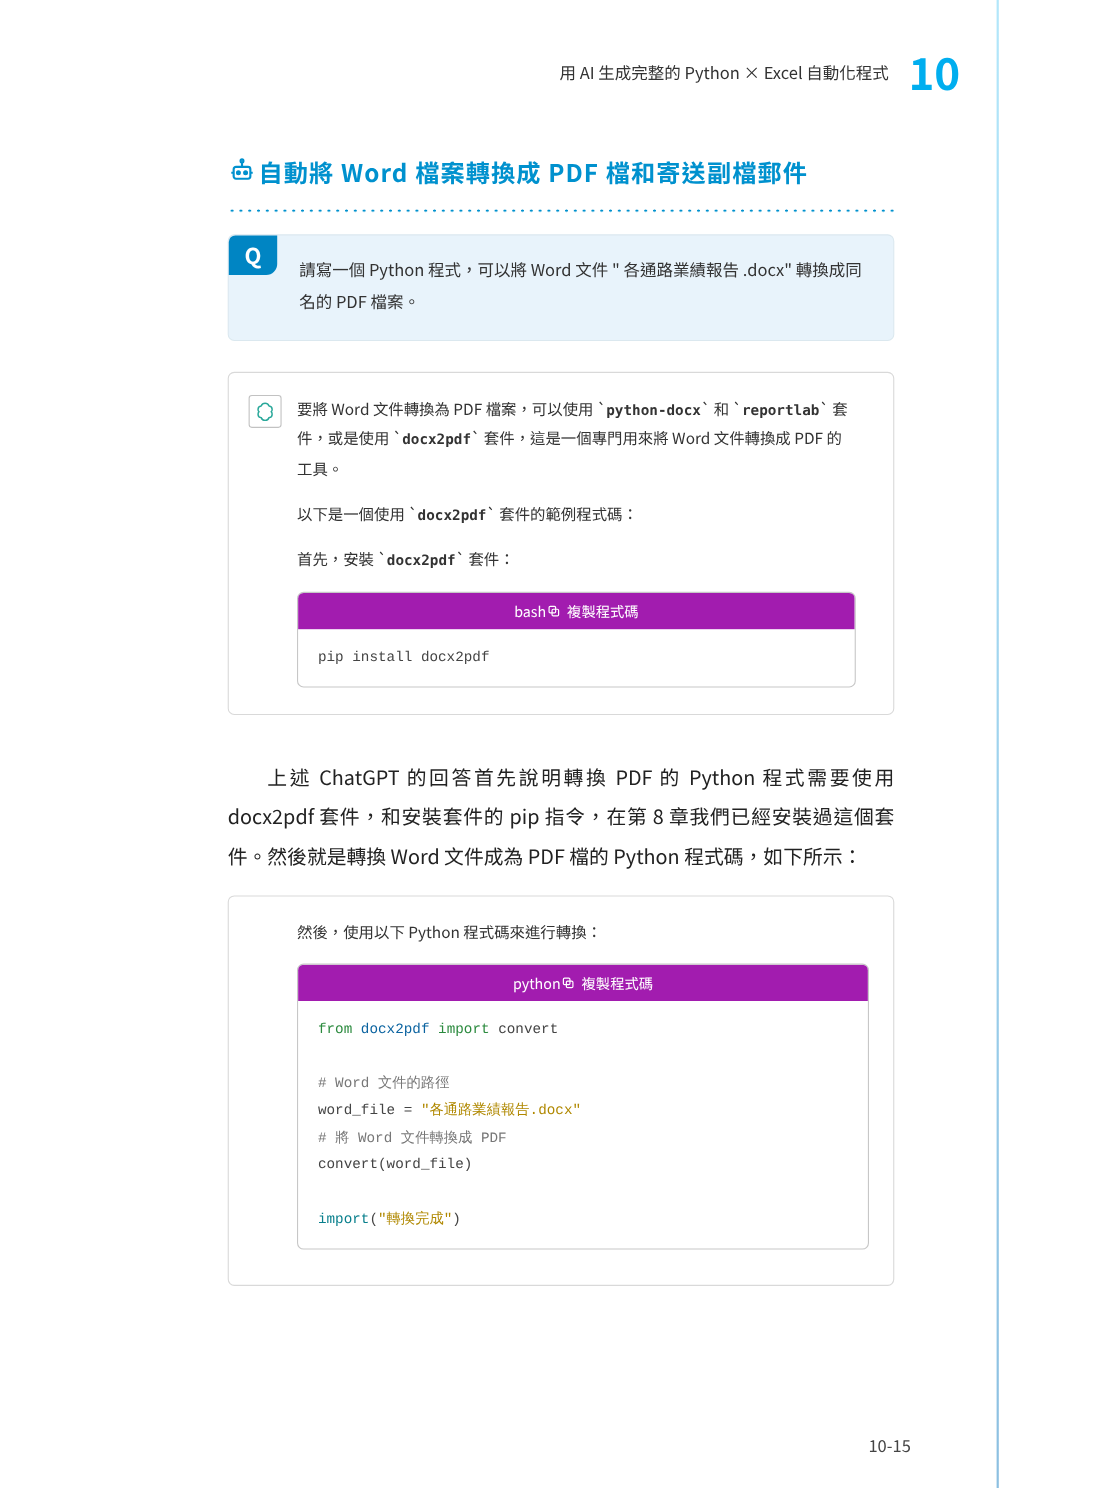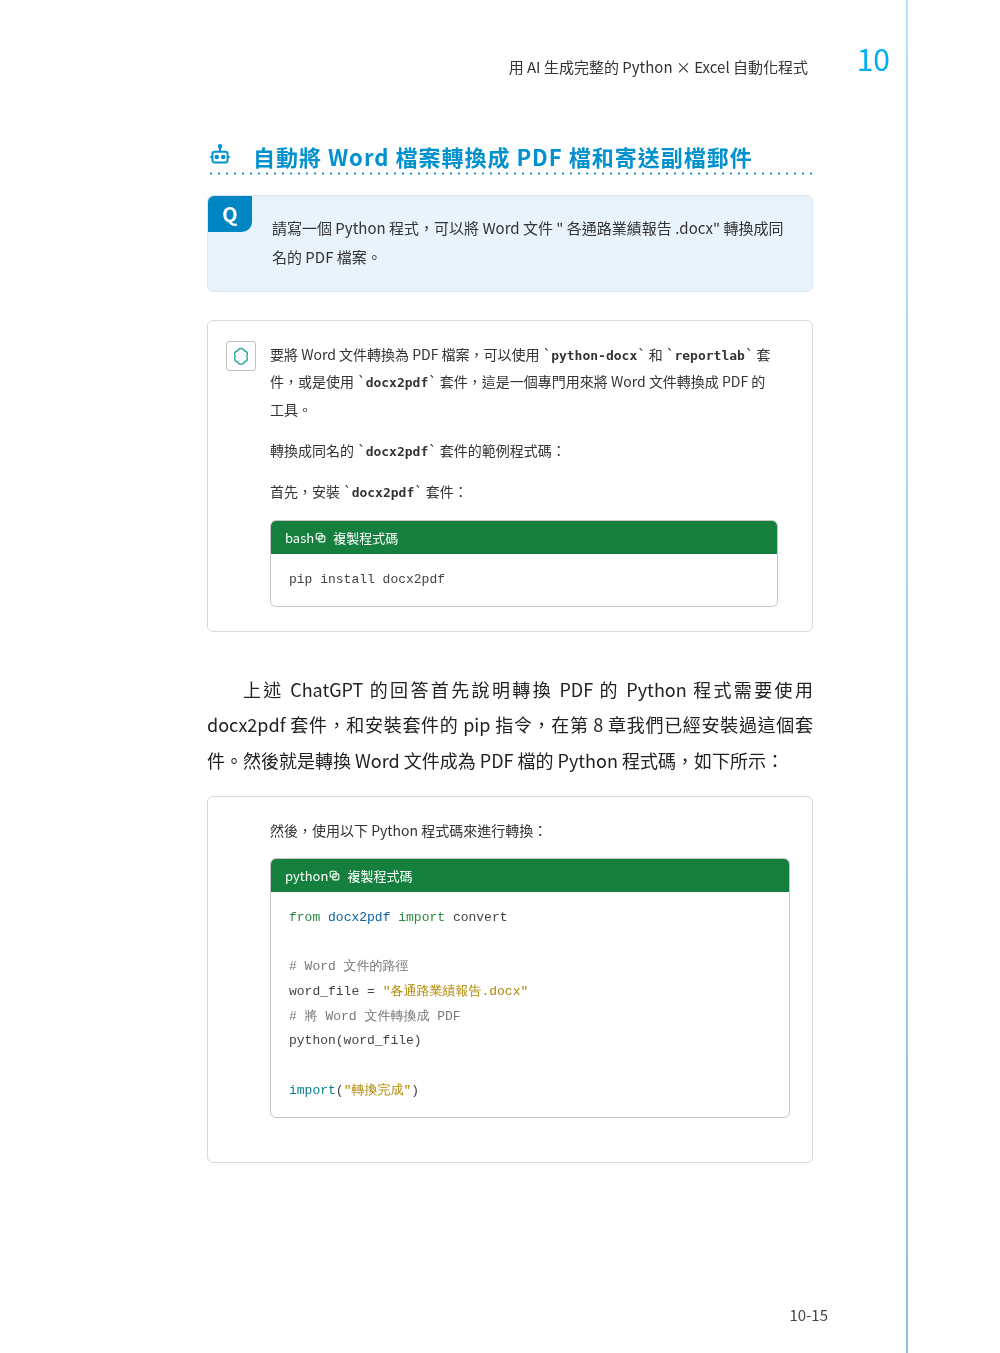--- a/index.html
+++ b/index.html
@@ -1,44 +1,44 @@
 <!DOCTYPE html>
 <html><head>
 <meta charset="utf-8">
 <style>
   html,body{margin:0;padding:0;background:#fff;font-family:-apple-system,"Noto Sans CJK TC","Microsoft JhengHei",Arial,sans-serif;color:#222}
   .page{width:816px;min-height:1353px;margin:0 auto;position:relative;box-sizing:border-box;padding:40px 0 60px 0}
   .page::after{content:"";position:absolute;right:0;top:0;bottom:0;width:2px;background:linear-gradient(180deg,rgba(0,174,239,.3),rgba(0,114,188,.45))}
   .header-line{position:absolute;top:56px;right:100px;font-size:15px;color:#333}
-  .chap-num{position:absolute;top:36px;right:18px;font-size:30px;font-weight:400;color:#00aeef}
+  .chap-num{position:absolute;top:36px;right:35px;font-size:40px;font-weight:700;color:#00aeef}
   .content{padding:100px 95px 0 115px}
-  .h2-row{display:flex;align-items:center;gap:20px;margin-bottom:0}
+  .h2-row{display:flex;align-items:center;gap:2px;margin-bottom:18px}
   .bot-icon svg{display:block}
   .h2{font-size:22px;font-weight:600;color:#0091ce;letter-spacing:1px}
   .dots{height:3px;background-image:radial-gradient(circle,#0091ce 1px,transparent 1.2px);background-size:8px 3px;background-repeat:repeat-x;margin-bottom:20px}
   p.body{font-size:18px;line-height:1.95;color:#222;margin:0 0 16px 0;text-align:justify;text-indent:2em}
   .card{border:1px solid #d9d9d9;border-radius:6px;background:#fff;margin-top:14px}
   .q-box{background:#e8f3fb;border-radius:6px;border:1px solid #dbe8ef;padding:18px 26px 20px 64px;position:relative;font-size:15px;line-height:1.9;color:#333;margin-top:20px}
   .q-badge{position:absolute;left:0;top:0;width:44px;height:36px;background:#0085c3;border-top-left-radius:6px;border-bottom-right-radius:10px;display:flex;align-items:center;justify-content:center;color:#fff;font-weight:bold;font-size:20px}
   .answer{margin-top:28px;padding:20px 34px 20px 62px;position:relative}
   .ans-icon{position:absolute;left:18px;top:20px;width:28px;height:28px;border:1px solid #c2c2c2;border-radius:3px;display:flex;align-items:center;justify-content:center}
   .ans-icon svg{display:block}
   .ans-p{font-size:14px;line-height:1.95;color:#333;margin:0 0 14px 0}
   code.inline{font-family:Consolas,Menlo,monospace;font-size:13px}
   .codebox{border:1px solid #c7c7c7;border-radius:6px;overflow:hidden;margin:12px 0 4px 0}
-  .codebox-head{background:#15803d;color:#fff;display:flex;justify-content:flex-start;align-items:center;padding:7px 14px;font-size:13px}
+  .codebox-head{background:#a21caf;color:#fff;display:flex;justify-content:center;align-items:center;padding:7px 14px;font-size:13px}
   .copy-btn{display:flex;align-items:center;gap:6px;font-size:13px;cursor:pointer}
   .copy-btn svg{display:block}
   pre{margin:0;padding:14px 18px;font-family:Liberation Mono, monospace;font-size:13px;line-height:1.9;color:#444;white-space:pre;overflow:auto}
   .kw-import{color:#2b8a3e}
   .kw-str{color:#b08800}
   .kw-cmt{color:#777}
   .kw-fn{color:#087f8c}
   .kw-mod{color:#0b63a0}
-  .answer2{margin-top:18px;padding:20px 22px 40px 62px;position:relative}
+  .answer2{margin-top:18px;padding:20px 22px 28px 62px;position:relative}
   .footer-pg{position:absolute;bottom:28px;right:80px;font-size:15px;color:#444}
 </style>
 </head>
 <body>
 
 <div class="page">
 
   <div class="header-line">用 AI 生成完整的 Python × Excel 自動化程式</div>
   <div class="chap-num">10</div>
 
@@ -69,21 +69,21 @@
     <div class="card answer">
       <div class="ans-icon">
         <svg width="20" height="20" viewBox="0 0 24 24" fill="none" stroke="#2aa89a" stroke-width="1.6">
           <path d="M12 3c2 0 3.6 1.2 4.3 3 1.9.2 3.4 1.8 3.4 3.8 0 1-.4 1.9-1 2.6.6.7 1 1.6 1 2.6 0 2-1.5 3.6-3.4 3.8-.7 1.8-2.3 3-4.3 3s-3.6-1.2-4.3-3c-1.9-.2-3.4-1.8-3.4-3.8 0-1 .4-1.9 1-2.6-.6-.7-1-1.6-1-2.6 0-2 1.5-3.6 3.4-3.8C8.4 4.2 10 3 12 3Z"></path>
         </svg>
       </div>
       <p class="ans-p">
         <span>要將 Word 文件轉換為 PDF 檔案，可以使用 `</span><code class="inline"><b>python-docx</b></code><span>` 和 `</span><code class="inline"><b>reportlab</b></code><span>` 套件，或是使用 `</span><code class="inline"><b>docx2pdf</b></code><span>` 套件，這是一個專門用來將 Word 文件轉換成 PDF 的工具。</span>
       </p>
       <p class="ans-p">
-        <span>轉換成同名的 `</span><code class="inline"><b>docx2pdf</b></code><span>` 套件的範例程式碼：</span>
+        <span>以下是一個使用 `</span><code class="inline"><b>docx2pdf</b></code><span>` 套件的範例程式碼：</span>
       </p>
       <p class="ans-p">
         <span>首先，安裝 `</span><code class="inline"><b>docx2pdf</b></code><span>` 套件：</span>
       </p>
 
       <div class="codebox">
         <div class="codebox-head">
           <span>bash</span>
           <span class="copy-btn">
             <svg width="13" height="13" viewBox="0 0 24 24" fill="none" stroke="#fff" stroke-width="2">
@@ -111,21 +111,21 @@
               <rect x="4" y="4" width="11" height="11" rx="2"></rect>
             </svg>
             <span>複製程式碼</span>
           </span>
         </div>
 <pre><span class="kw-import">from</span> <span class="kw-mod">docx2pdf</span> <span class="kw-import">import</span> <span>convert</span>
 
 <span class="kw-cmt"># Word 文件的路徑</span>
 <span>word_file = </span><span class="kw-str">"各通路業績報告.docx"</span>
 <span class="kw-cmt"># 將 Word 文件轉換成 PDF</span>
-<span>python(word_file)</span>
+<span>convert(word_file)</span>
 
 <span class="kw-fn">import</span><span>(</span><span class="kw-str">"轉換完成"</span><span>)</span></pre>
       </div>
 
     </div>
 
   </div>
 
   <div class="footer-pg">10-15</div>
 </div>

